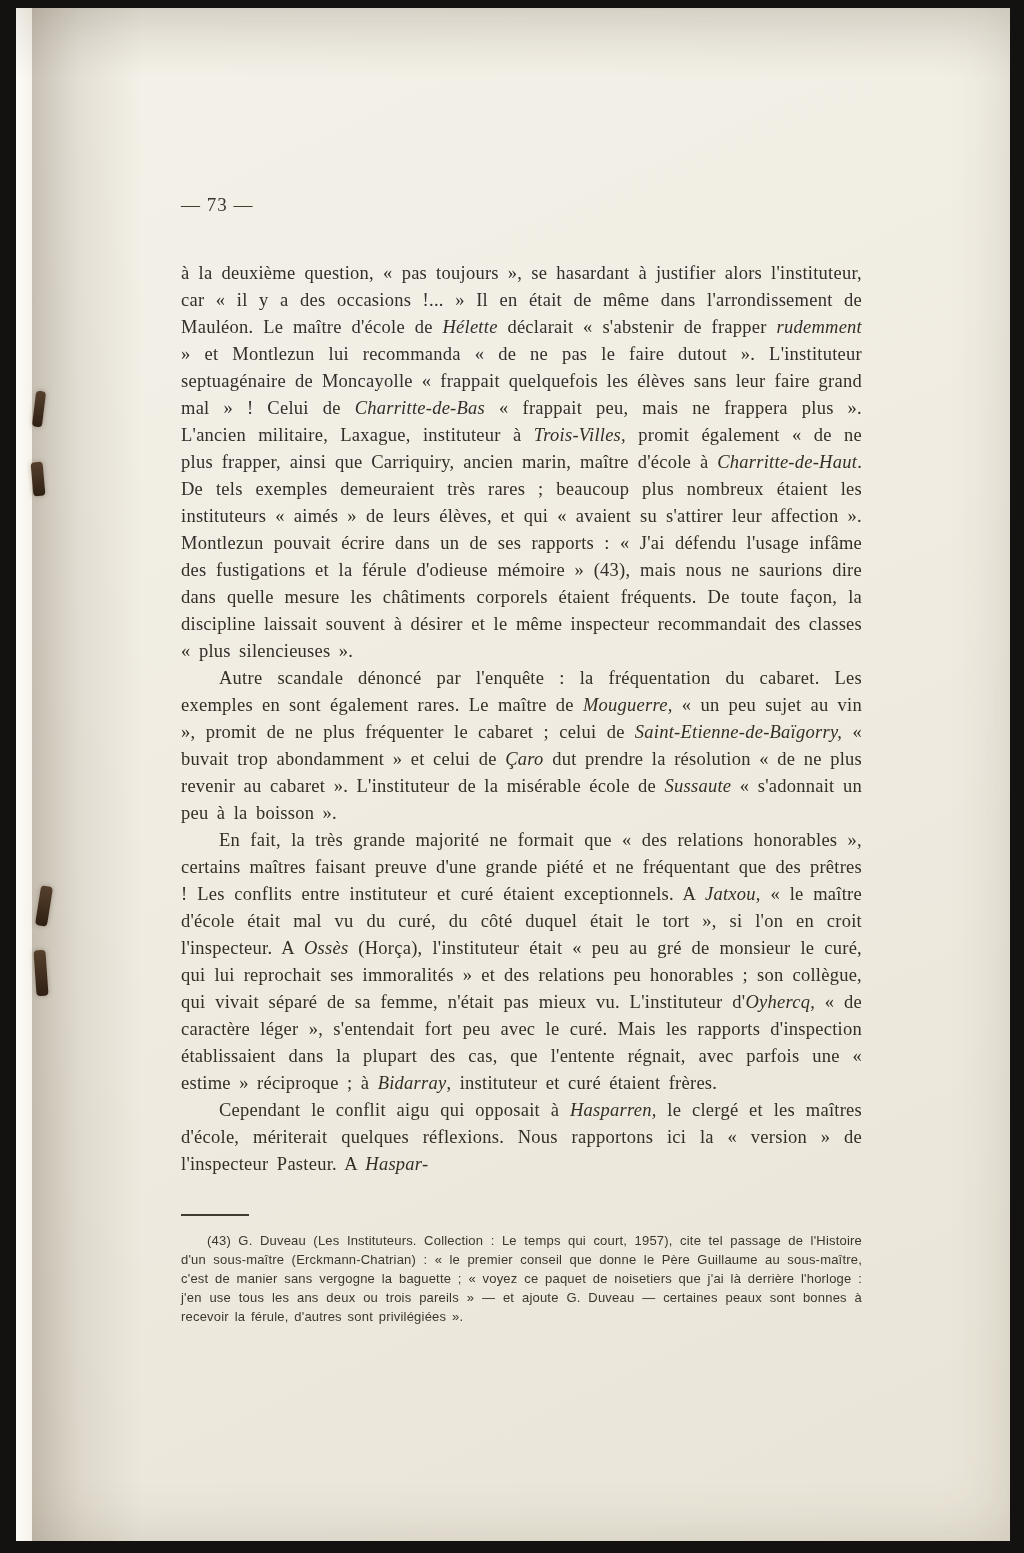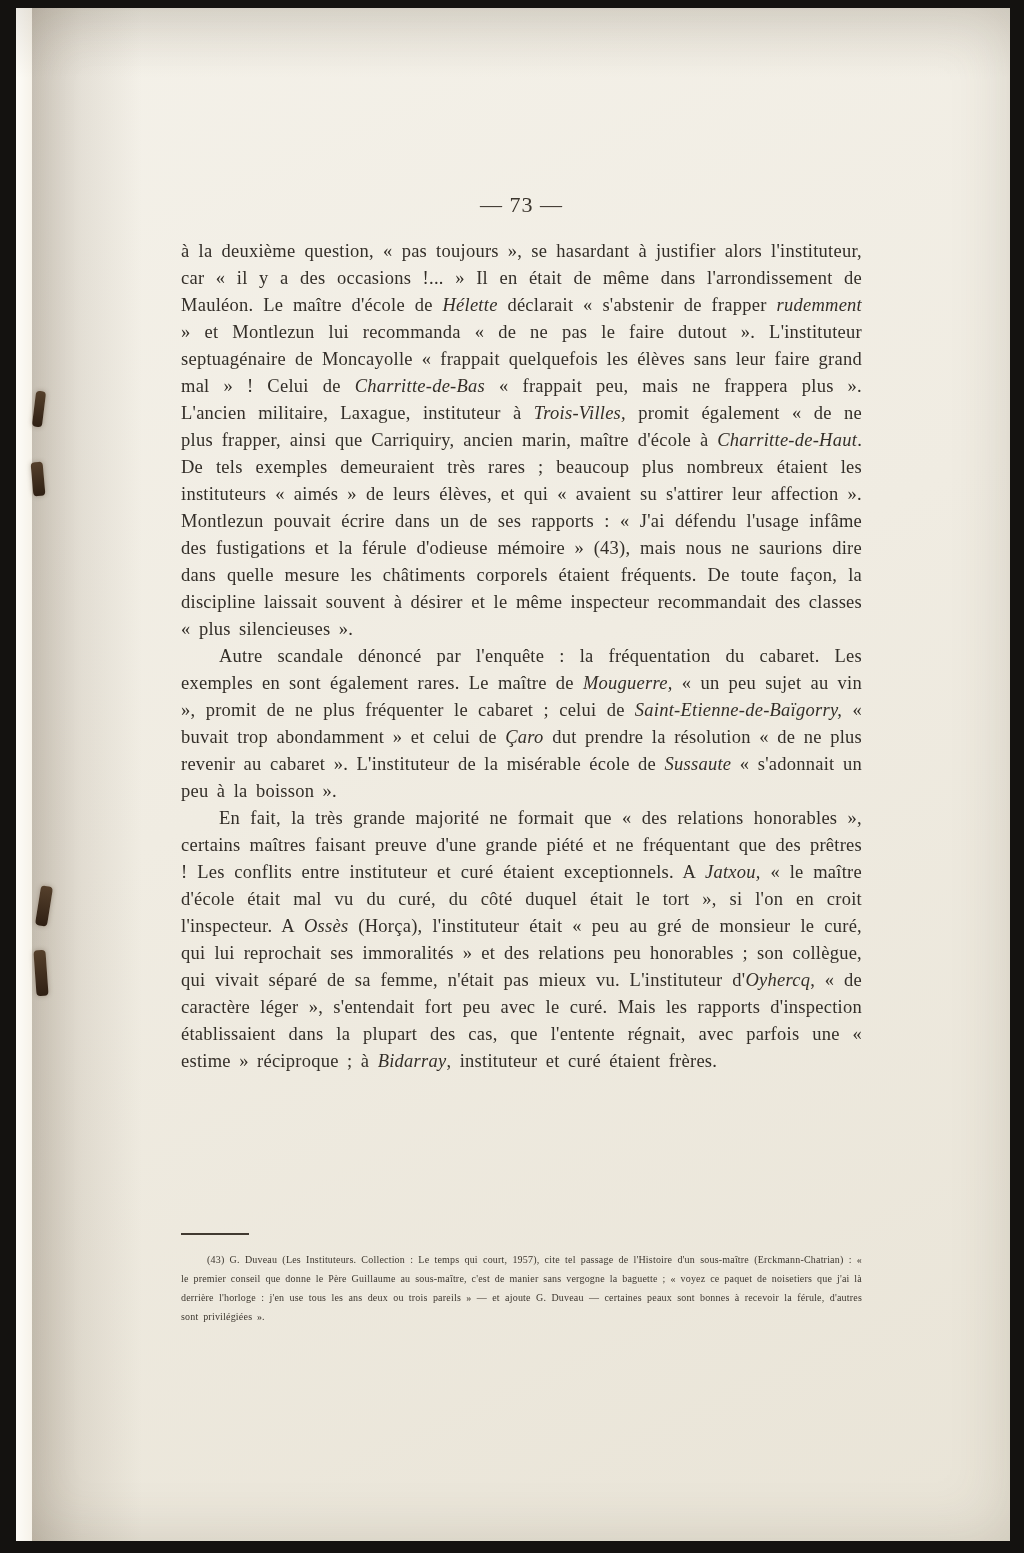--- a/index.html
+++ b/index.html
@@ -43,25 +43,25 @@
   .staple-3 { left: 22px; top: 878px; width: 12px; height: 40px; transform: rotate(9deg); }
   .staple-4 { left: 19px; top: 942px; width: 12px; height: 46px; transform: rotate(-4deg); }
 
   .content {
     position: absolute;
     left: 165px; right: 148px; top: 186px; bottom: 215px;
     display: flex; flex-direction: column;
     color: #332e28;
   }
   .page-number {
-    text-align: center;
-    font-size: 22px;
+    text-align: left;
+    font-size: 19px;
     line-height: 22px;
     letter-spacing: 1px;
-    margin-bottom: 22px;
+    margin-bottom: 44px;
     color: #3a342c;
   }
   .body-text {
     font-size: 18.5px;
     line-height: 27px;
     text-align: justify;
     word-spacing: 3.5px;
     letter-spacing: 0.25px;
   }
   .para { margin: 0; }
@@ -69,22 +69,22 @@
   .para.indented { text-indent: 38px; }
   .para i { font-style: italic; }
 
   .footnote-block { margin-top: auto; }
   .footnote-rule {
     width: 68px; height: 2px;
     background: #413a31;
     margin-bottom: 15px;
   }
   .footnote {
-    font-family: Liberation Serif, serif;
-    font-size: 10px;
+    font-family: Liberation Sans, sans-serif;
+    font-size: 13px;
     line-height: 19px;
     text-align: justify;
     word-spacing: 2px;
     letter-spacing: 0.2px;
     color: #3c362e;
     text-indent: 26px;
   }
 </style>
 </head>
 <body>
@@ -99,20 +99,21 @@
     <div class="staple staple-3"></div>
     <div class="staple staple-4"></div>
 
     <div class="content">
       <div class="page-number">— 73 —</div>
 
       <div class="body-text">
         <p class="para"><span>à la deuxième question, « pas toujours », se hasardant à justifier alors l'instituteur, car « il y a des occasions !... » Il en était de même dans l'arrondissement de Mauléon. Le maître d'école de </span><i>Hélette</i><span> déclarait « s'abstenir de frapper </span><i>rudemment</i><span> » et Montlezun lui recommanda « de ne pas le faire dutout ». L'instituteur septuagénaire de Moncayolle « frappait quelquefois les élèves sans leur faire grand mal » ! Celui de </span><i>Charritte-de-Bas</i><span> « frappait peu, mais ne frappera plus ». L'ancien militaire, Laxague, instituteur à </span><i>Trois-Villes,</i><span> promit également « de ne plus frapper, ainsi que Carriquiry, ancien marin, maître d'école à </span><i>Charritte-de-Haut</i><span>. De tels exemples demeuraient très rares ; beaucoup plus nombreux étaient les instituteurs « aimés » de leurs élèves, et qui « avaient su s'attirer leur affection ». Montlezun pouvait écrire dans un de ses rapports : « J'ai défendu l'usage infâme des fustigations et la férule d'odieuse mémoire » (43), mais nous ne saurions dire dans quelle mesure les châtiments corporels étaient fréquents. De toute façon, la discipline laissait souvent à désirer et le même inspecteur recommandait des classes « plus silencieuses ».</span></p>
         <p class="para indented"><span>Autre scandale dénoncé par l'enquête : la fréquentation du cabaret. Les exemples en sont également rares. Le maître de </span><i>Mouguerre,</i><span> « un peu sujet au vin », promit de ne plus fréquenter le cabaret ; celui de </span><i>Saint-Etienne-de-Baïgorry,</i><span> « buvait trop abondamment » et celui de </span><i>Çaro</i><span> dut prendre la résolution « de ne plus revenir au cabaret ». L'instituteur de la misérable école de </span><i>Sussaute</i><span> « s'adonnait un peu à la boisson ».</span></p>
         <p class="para indented"><span>En fait, la très grande majorité ne formait que « des relations honorables », certains maîtres faisant preuve d'une grande piété et ne fréquentant que des prêtres ! Les conflits entre instituteur et curé étaient exceptionnels. A </span><i>Jatxou,</i><span> « le maître d'école était mal vu du curé, du côté duquel était le tort », si l'on en croit l'inspecteur. A </span><i>Ossès</i><span> (Horça), l'instituteur était « peu au gré de monsieur le curé, qui lui reprochait ses immoralités » et des relations peu honorables ; son collègue, qui vivait séparé de sa femme, n'était pas mieux vu. L'instituteur d'</span><i>Oyhercq</i><span>, « de caractère léger », s'entendait fort peu avec le curé. Mais les rapports d'inspection établissaient dans la plupart des cas, que l'entente régnait, avec parfois une « estime » réciproque ; à </span><i>Bidarray</i><span>, instituteur et curé étaient frères.</span></p>
+        <p class="para indented"><span>Cependant le conflit aigu qui opposait à </span><i>Hasparren,</i><span> le clergé et les maîtres d'école, mériterait quelques réflexions. Nous rapportons ici la « version » de l'inspecteur Pasteur. A </span><i>Haspar-</i></p>
       </div>
 
       <div class="footnote-block">
         <div class="footnote-rule"></div>
         <div class="footnote"><span>(43) G. Duveau (Les Instituteurs. Collection : Le temps qui court, 1957), cite tel passage de l'Histoire d'un sous-maître (Erckmann-Chatrian) : « le premier conseil que donne le Père Guillaume au sous-maître, c'est de manier sans vergogne la baguette ; « voyez ce paquet de noisetiers que j'ai là derrière l'horloge : j'en use tous les ans deux ou trois pareils » — et ajoute G. Duveau — certaines peaux sont bonnes à recevoir la férule, d'autres sont privilégiées ».</span></div>
       </div>
     </div>
   </div>
 </div>
 

